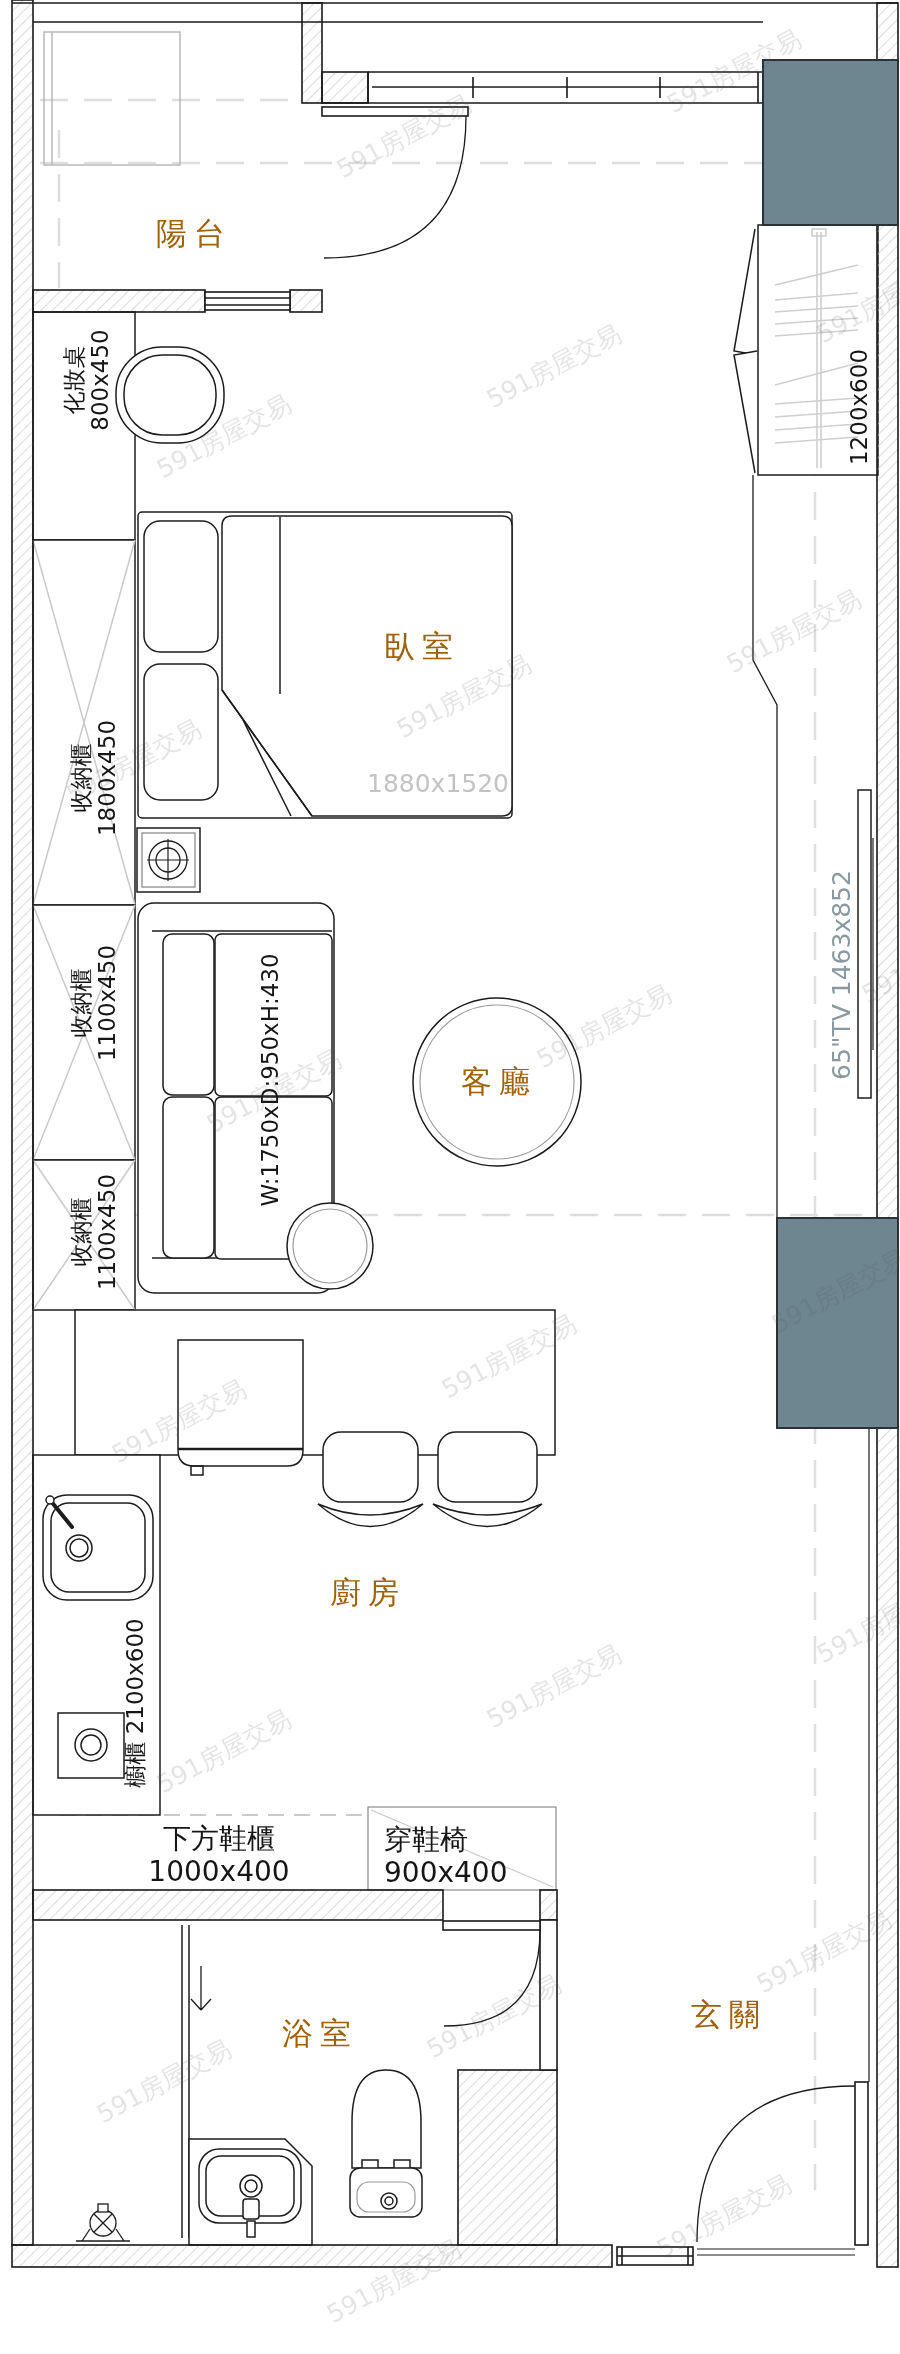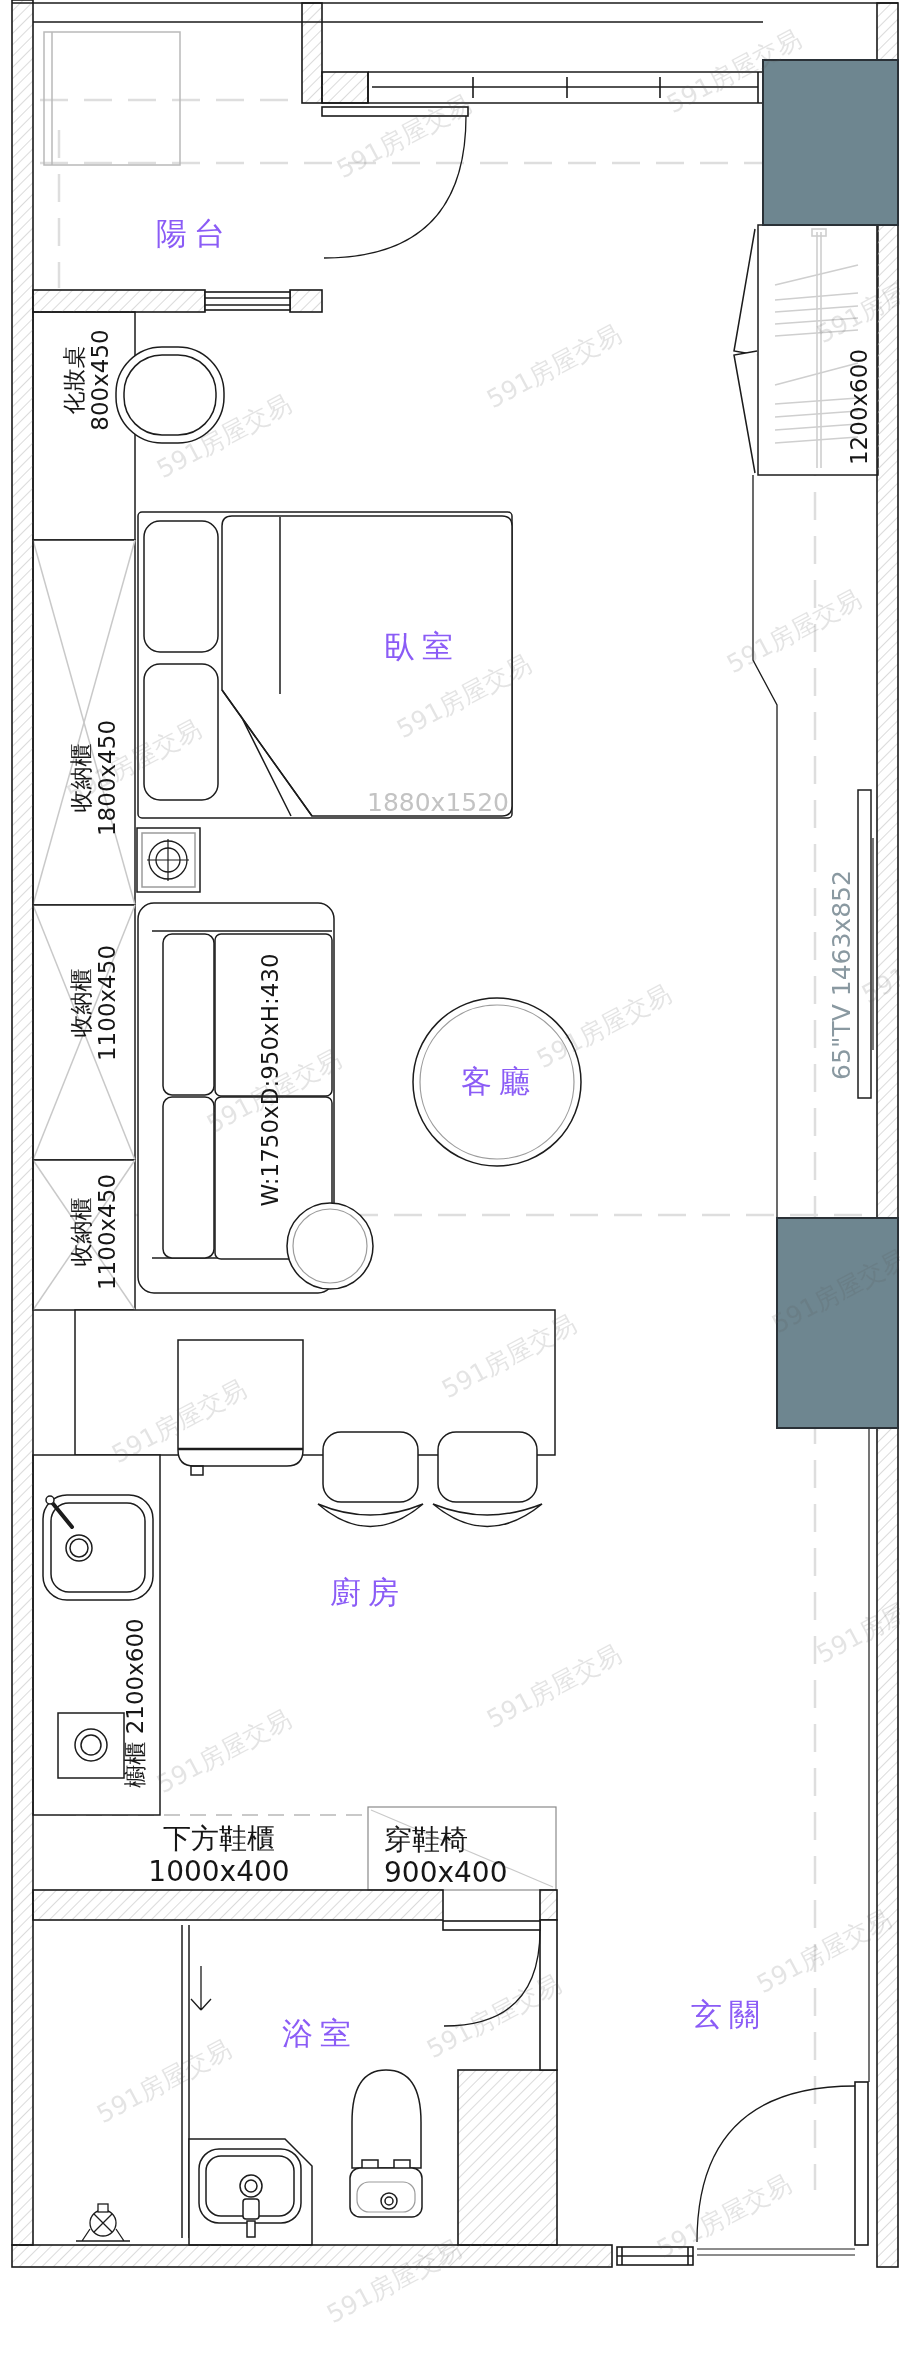--- a/index.html
+++ b/index.html
@@ -1,19 +1,19 @@
 <!DOCTYPE html>
 <html><head>
 <meta charset="utf-8">
 <style>
   html,body{margin:0;padding:0;background:#fff;}
   .plan{position:relative;width:900px;height:2354px;background:#fff;overflow:hidden;
         font-family:"DejaVu Sans",sans-serif;}
   .plan svg{position:absolute;left:0;top:0;}
-  .lbl{position:absolute;transform:translate(-50%,-50%);color:#8b5cf6;white-space:nowrap;}
+  .lbl{position:absolute;transform:translate(-50%,-50%);color:#a16207;white-space:nowrap;}
   .room{font-size:31px;letter-spacing:7px;font-weight:500;}
   .dim{font-size:25px;}
   .gray{color:#c3c3c3;}
   .vlbl{position:absolute;display:flex;flex-direction:column;align-items:center;
         line-height:1.12;transform:translate(-50%,-50%) rotate(-90deg);
         white-space:nowrap;font-size:23px;color:#161616;}
   .vlbl.single{display:block;}
   .island-lbl{position:absolute;left:330px;top:1336px;width:218px;text-align:right;
         font-size:26px;line-height:35px;color:#161616;}
   .shoecab-lbl{position:absolute;left:219px;top:1855px;transform:translate(-50%,-50%);
@@ -284,21 +284,21 @@
   <rect x="777" y="1218" width="121" height="210" class="block" fill="#6e8690" stroke="#2a3137" stroke-width="2"></rect>
 </svg>
 
   <div class="lbl room" style="left:194px;top:234px;">陽台</div>
   <div class="lbl room" style="left:422px;top:647px;text-align:center;">臥室</div>
   <div class="lbl room" style="left:499px;top:1082px;">客廳</div>
   <div class="lbl room" style="left:368px;top:1593px;">廚房</div>
   <div class="lbl room" style="left:320px;top:2034px;">浴室</div>
   <div class="lbl room" style="left:729px;top:1999px;margin-top:16px;">玄關</div>
 
-  <div class="lbl dim gray" style="left:438px;top:802px;">1880x1520</div>
+  <div class="lbl dim gray" style="left:438px;top:783px;">1880x1520</div>
 
 
   <div class="shoecab-lbl">
     <div>下方鞋櫃</div>
     <div>1000x400</div>
   </div>
 
   <div class="shoebench-lbl">
     <div>穿鞋椅</div>
     <div>900x400</div>

